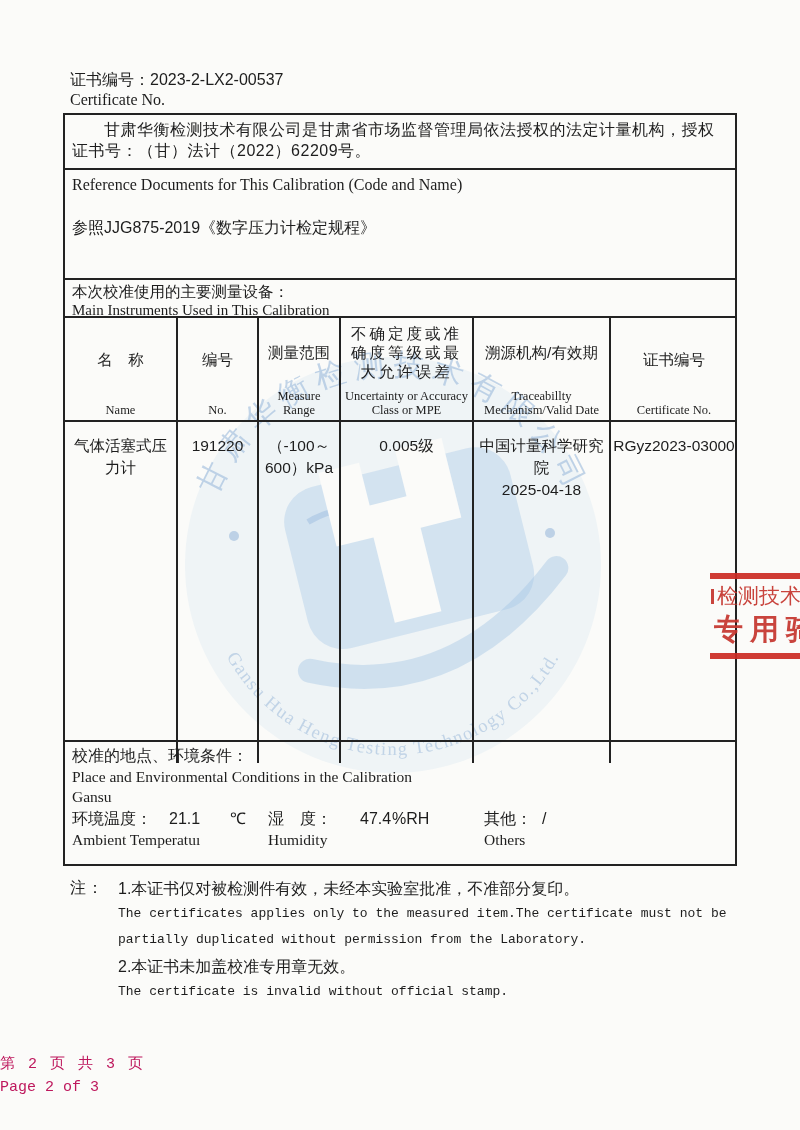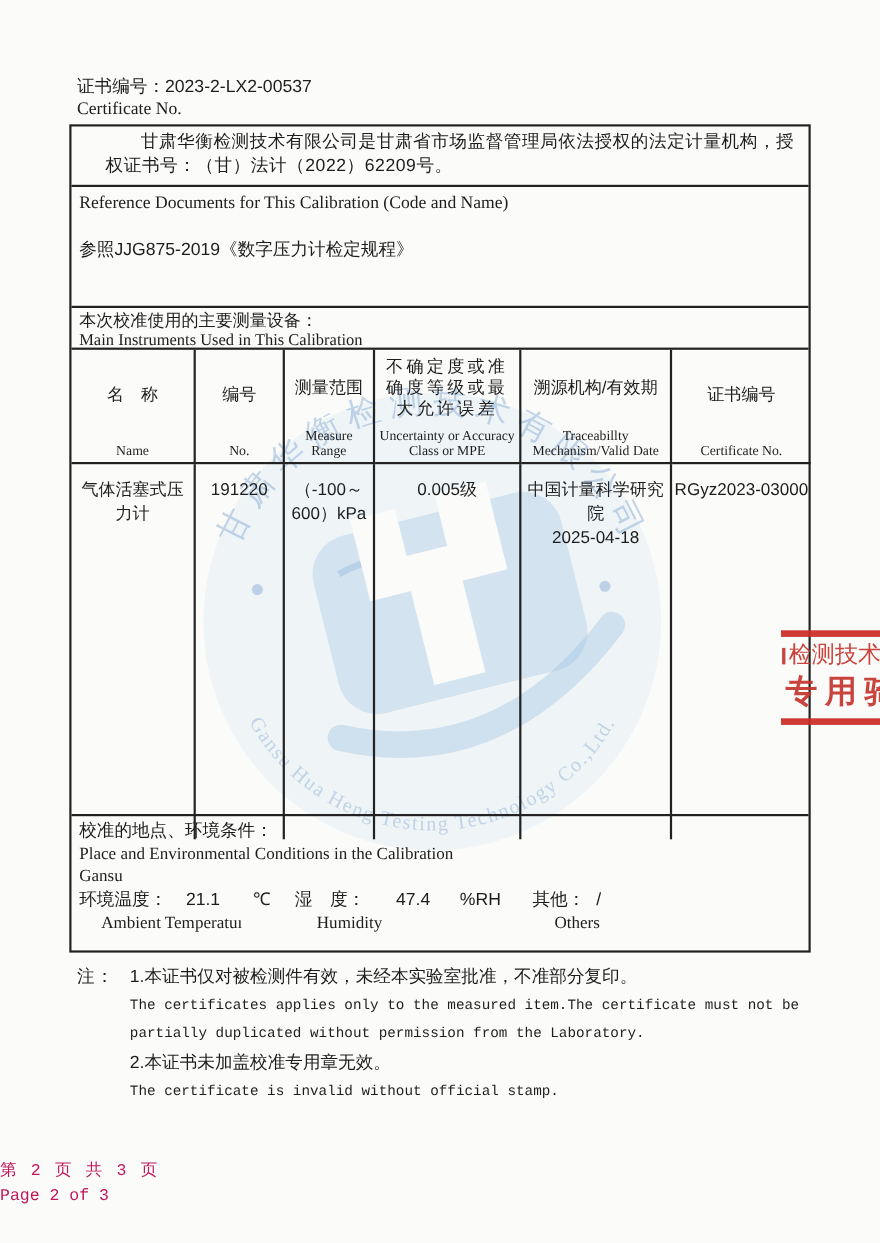--- a/index.html
+++ b/index.html
@@ -28,21 +28,21 @@
   .cert-line .en { font-size:16px; line-height:20px; }
 
   .doc {
     position:absolute; left:63px; top:113px; width:674px;
     border:2px solid #222; background:transparent;
   }
   .sec { border-bottom:2px solid #222; padding:4px 7px; font-size:16px; line-height:21px; }
   .sec:last-child { border-bottom:none; }
 
   .sec-auth { height:55px; }
-  .sec-auth p { text-indent:2em; letter-spacing:0.5px;margin-left:24px; }
+  .sec-auth p { text-indent:2em; letter-spacing:0.5px; }
 
   .sec-ref { height:110px; }
   .sec-ref .ref-content { margin-top:22px; }
 
   .sec-instr { height:38px; padding-top:2px; line-height:19px; }
   .sec-instr .zh { font-size:15.5px; }
   .sec-instr .en { font-size:15px; }
 
   .sec-table { height:424px; padding:0; }
   table { width:100%; border-collapse:collapse; border-style:hidden; table-layout:fixed; }
@@ -56,23 +56,23 @@
   tr.data td { height:342px; vertical-align:top; padding-top:13px; font-size:15.5px; line-height:22px; }
 
   .sec-env { height:122px; padding:3px 7px 0 7px; }
   .sec-env .t-zh { font-size:16px; line-height:21px; }
   .sec-env .t-en { font-size:15.5px; line-height:21px; }
   .sec-env .addr { font-size:16px; line-height:22px; }
   .sec-env .place-en { font-size:15.5px; line-height:20px; }
   .env-row { position:relative; height:21px; font-size:16px; margin-top:1px; }
   .env-row span { position:absolute; top:0; white-space:nowrap; }
   .env-en-row { position:relative; height:20px; font-size:15.5px; }
-  .env-en-row span { position:absolute; top:0; white-space:nowrap;margin-left:20px; }
+  .env-en-row span { position:absolute; top:0; white-space:nowrap; }
   .p0 { left:0px; } .pv1 { left:97px; } .pu1 { left:158px; }
-  .p1 { left:196px; } .pv2 { left:288px; } .pu2 { left:346px;text-align:right; }
+  .p1 { left:196px; } .pv2 { left:288px; } .pu2 { left:320px;text-align:right; }
   .p2 { left:412px; } .pv3 { left:470px; }
 
   
   .notes { position:absolute; left:70px; top:878px; width:670px; display:flex; }
   .notes .note-label { width:48px; font-size:16px; letter-spacing:1px; flex:none; }
   .note-zh { font-size:16px; line-height:21px; }
   .note-en { font-family:"Liberation Mono", monospace; font-size:13px; line-height:26px; margin:2px 0 3px 0; }
 
   
   .footer { position:absolute; left:0; top:1053px; width:100%; text-align:left;

